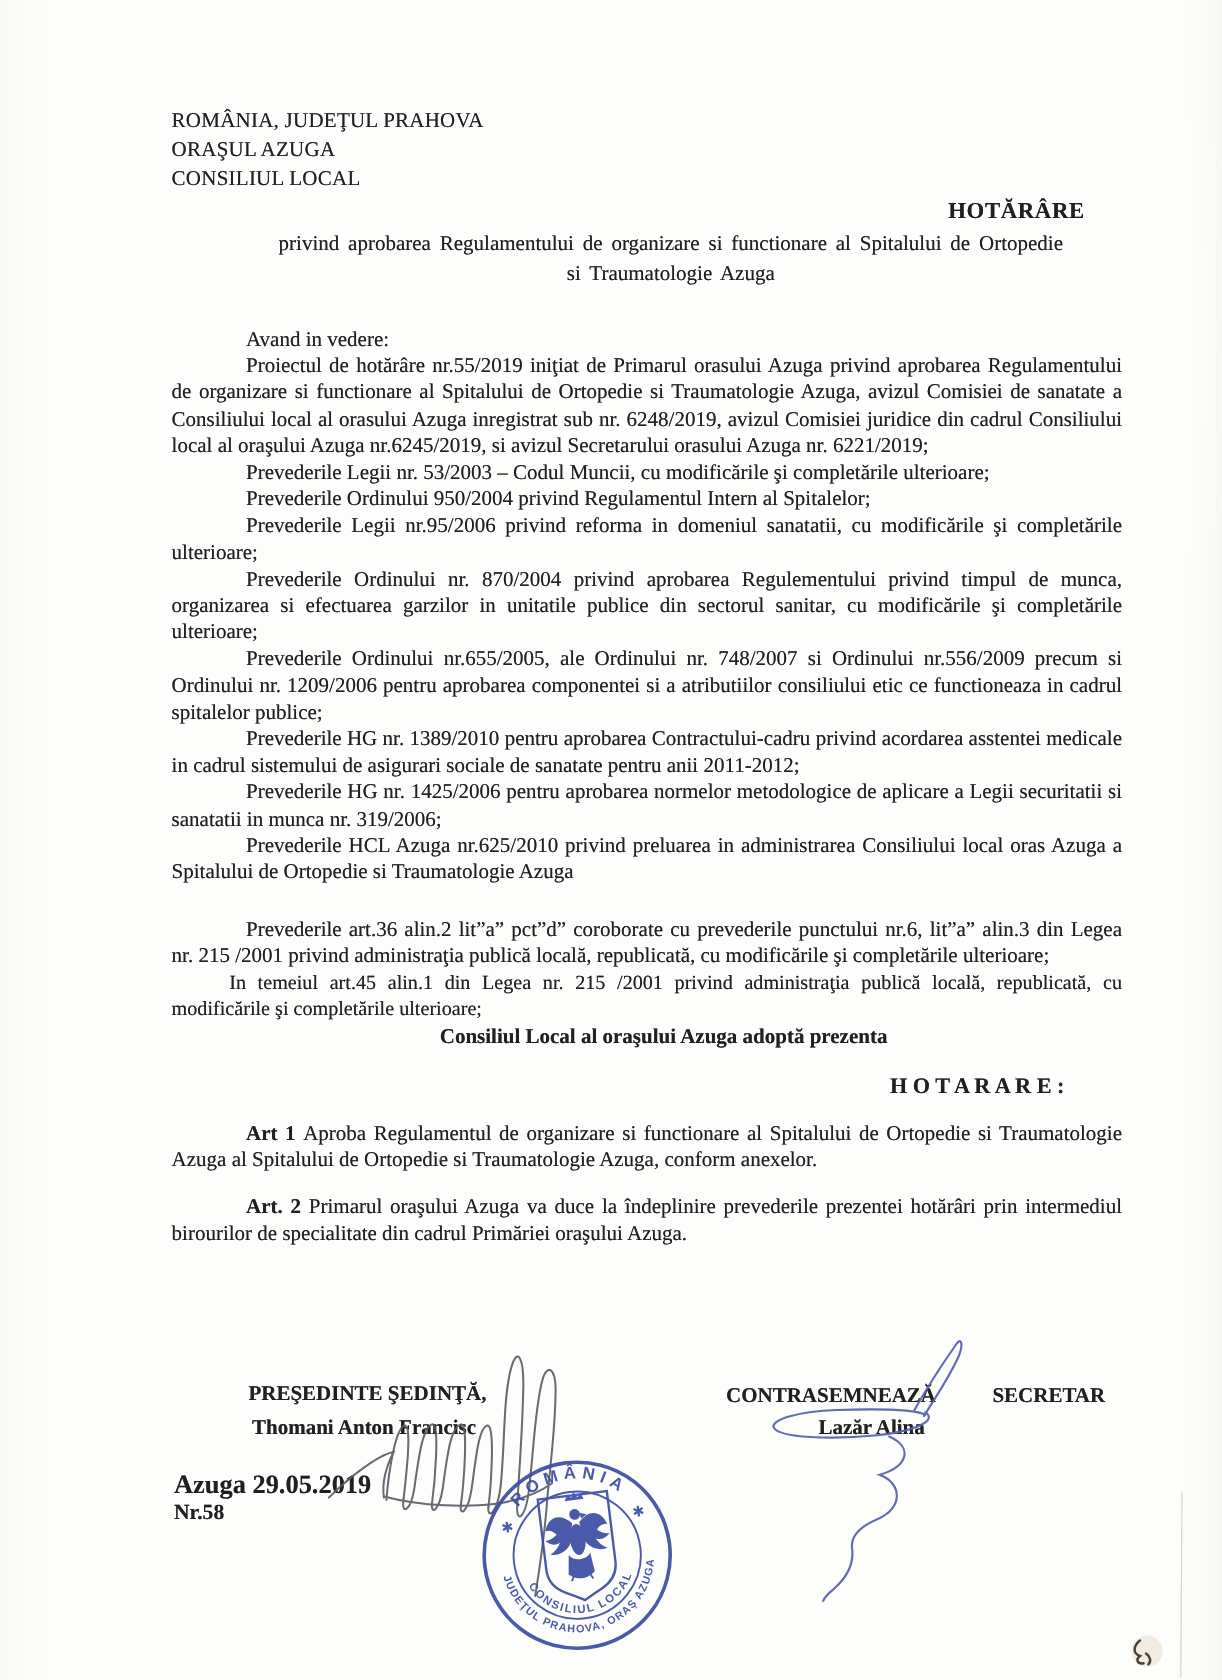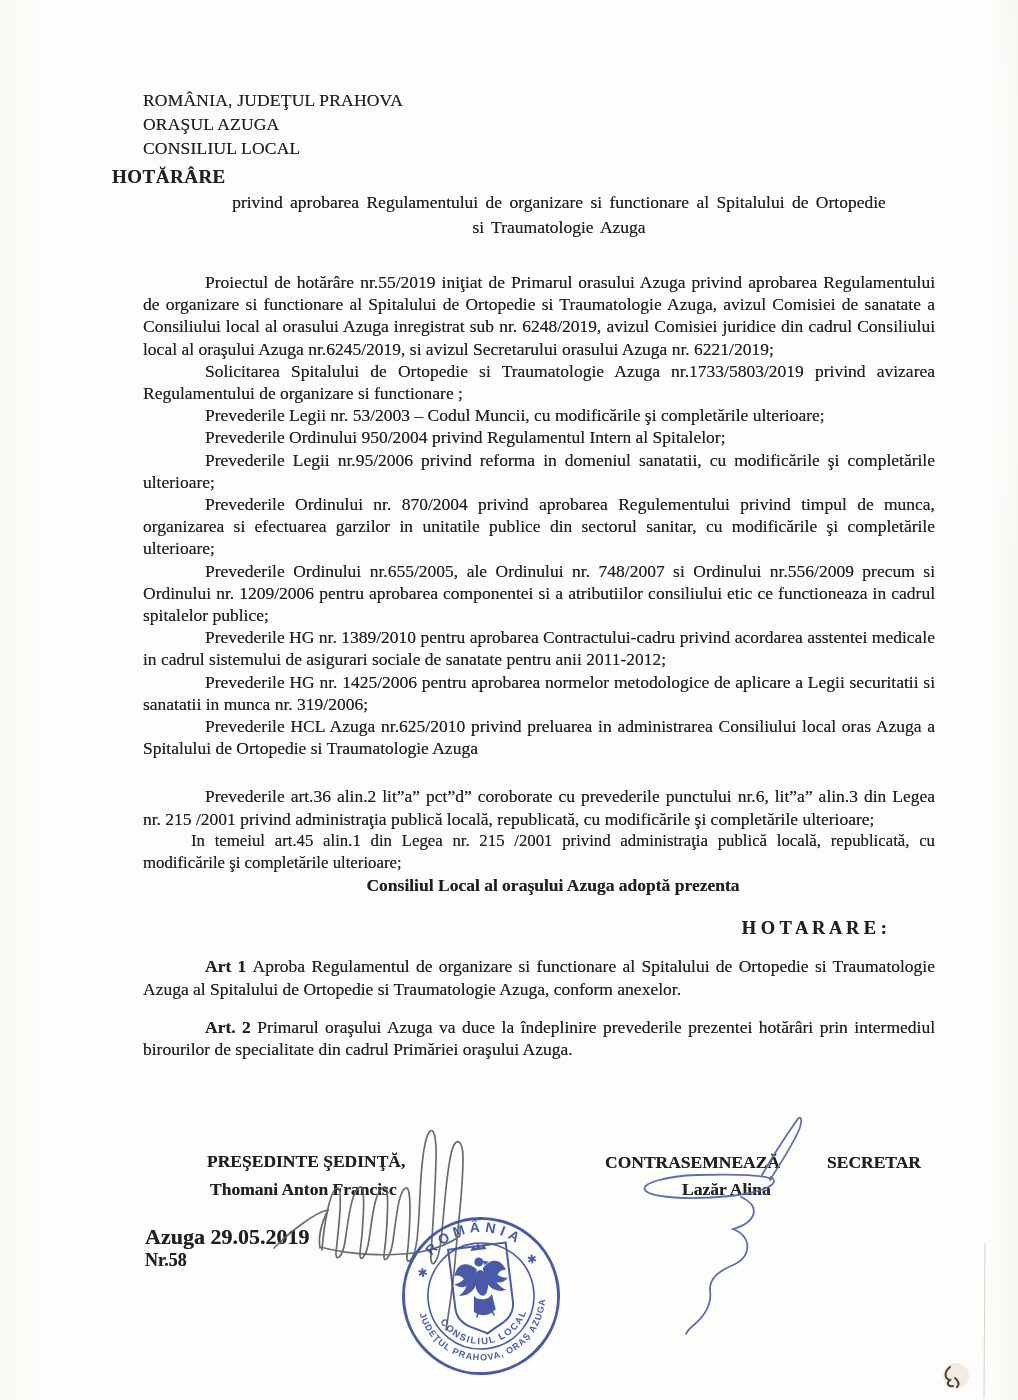--- a/index.html
+++ b/index.html
@@ -12,21 +12,21 @@
       linear-gradient(90deg, #f8f8f5 0%, #fdfdfb 4%, #fdfdfb 97%, #f6f6f2 100%),
       #fcfcfa;
     font-family:"Liberation Serif","DejaVu Serif",serif;
     color:#202020;
     overflow:hidden;
     text-decoration:underline;
   }
   .content{position:absolute;left:143px;top:88px;width:792px;}
   .txt{text-shadow:0 0 .5px rgba(25,25,25,.6);}
   .org-line{font-size:17.5px;line-height:24px;letter-spacing:.2px;}
-  .doc-title{position:relative;left:-31px;margin-top:4px;text-align:left;font-weight:bold;font-size:19px;line-height:26px;letter-spacing:.5px;}
+  .doc-title{position:relative;left:-31px;margin-top:4px;text-align:right;font-weight:bold;font-size:19px;line-height:26px;letter-spacing:.5px;}
   .subtitle{position:relative;left:20px;text-align:center;font-size:17.5px;line-height:25px;word-spacing:3px;}
   .bodyblock{margin-top:31px;}
   .bodyblock p, .articles p{margin:0;font-size:17.5px;line-height:22.2px;text-align:justify;text-indent:62px;}
   p.intro{text-align:left;}
   .legal{margin-top:26px;}
   p.small{font-size:16.8px;text-indent:48px;}
   p.adopt{font-weight:bold;text-indent:28px;text-align:center;}
   .decision-heading{position:relative;left:-48px;margin-top:22px;text-align:right;font-weight:bold;font-size:18.5px;}
   .articles p{margin-top:16px;}
   .articles p.first{}
@@ -42,22 +42,22 @@
   <div class="content txt">
     <div class="org-line">ROMÂNIA, JUDEŢUL PRAHOVA</div>
     <div class="org-line">ORAŞUL AZUGA</div>
     <div class="org-line">CONSILIUL LOCAL</div>
 
     <div class="doc-title">HOTĂRÂRE</div>
     <div class="subtitle">privind aprobarea Regulamentului de organizare si functionare al Spitalului de Ortopedie</div>
     <div class="subtitle">si Traumatologie Azuga</div>
 
     <div class="bodyblock" id="preamble-list">
+        <p class="intro">Avand in vedere:</p>
         <p class="">Proiectul de hotărâre nr.55/2019 iniţiat de Primarul orasului Azuga privind aprobarea Regulamentului de organizare si functionare al Spitalului de Ortopedie si Traumatologie Azuga, avizul Comisiei de sanatate a Consiliului local al orasului Azuga inregistrat sub nr. 6248/2019, avizul Comisiei juridice din cadrul Consiliului local al oraşului Azuga nr.6245/2019, si avizul Secretarului orasului Azuga nr. 6221/2019;</p>
-        <p class="">Solicitarea Spitalului de Ortopedie si Traumatologie Azuga nr.1733/5803/2019 privind avizarea Regulamentului de organizare si functionare ;</p>
         <p class="">Prevederile Legii nr. 53/2003 – Codul Muncii, cu modificările şi completările ulterioare;</p>
         <p class="">Prevederile Ordinului 950/2004 privind Regulamentul Intern al Spitalelor;</p>
         <p class="">Prevederile Legii nr.95/2006 privind reforma in domeniul sanatatii, cu modificările şi completările ulterioare;</p>
         <p class="">Prevederile Ordinului nr. 870/2004 privind aprobarea Regulementului privind timpul de munca, organizarea si efectuarea garzilor in unitatile publice din sectorul sanitar, cu modificările şi completările ulterioare;</p>
         <p class="">Prevederile Ordinului nr.655/2005, ale Ordinului nr. 748/2007 si Ordinului nr.556/2009 precum si Ordinului nr. 1209/2006 pentru aprobarea componentei si a atributiilor consiliului etic ce functioneaza in cadrul spitalelor publice;</p>
         <p class="">Prevederile HG nr. 1389/2010 pentru aprobarea Contractului-cadru privind acordarea asstentei medicale in cadrul sistemului de asigurari sociale de sanatate pentru anii 2011-2012;</p>
         <p class="">Prevederile HG nr. 1425/2006 pentru aprobarea normelor metodologice de aplicare a Legii securitatii si sanatatii in munca nr. 319/2006;</p>
         <p class="">Prevederile HCL Azuga nr.625/2010 privind preluarea in administrarea Consiliului local oras Azuga a Spitalului de Ortopedie si Traumatologie Azuga</p>
       </div>
     <div class="bodyblock legal" id="legal-list">

